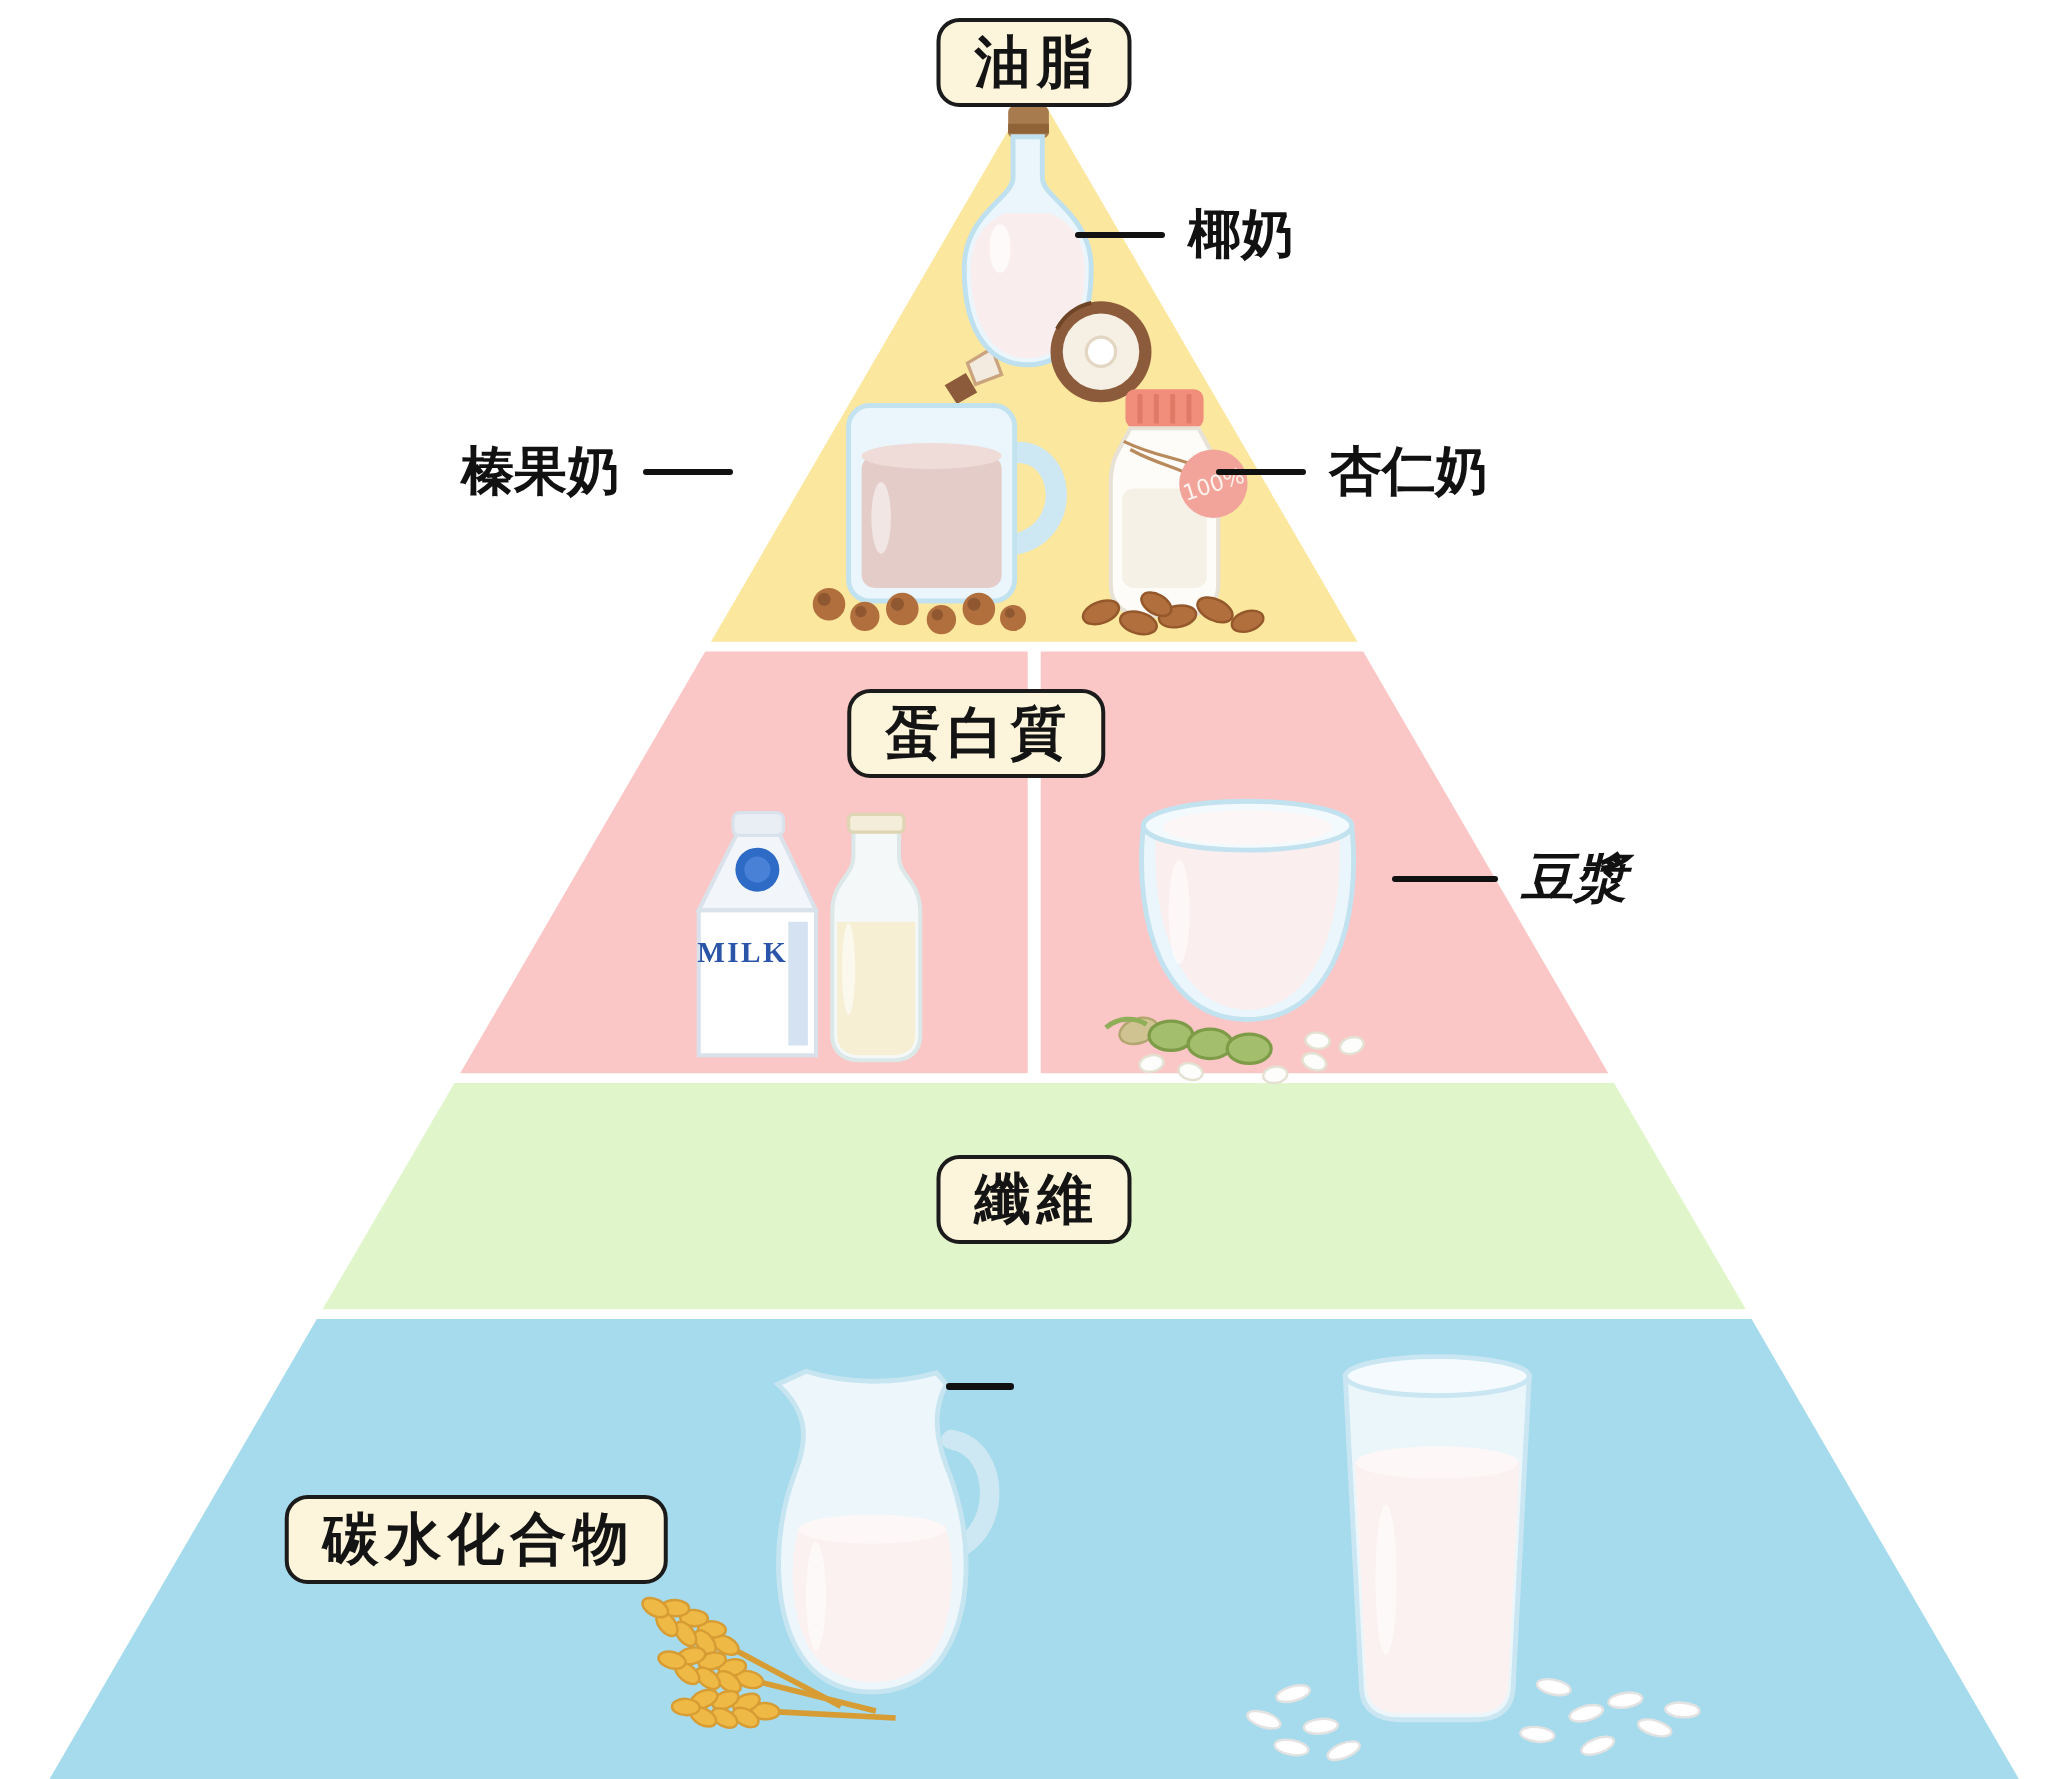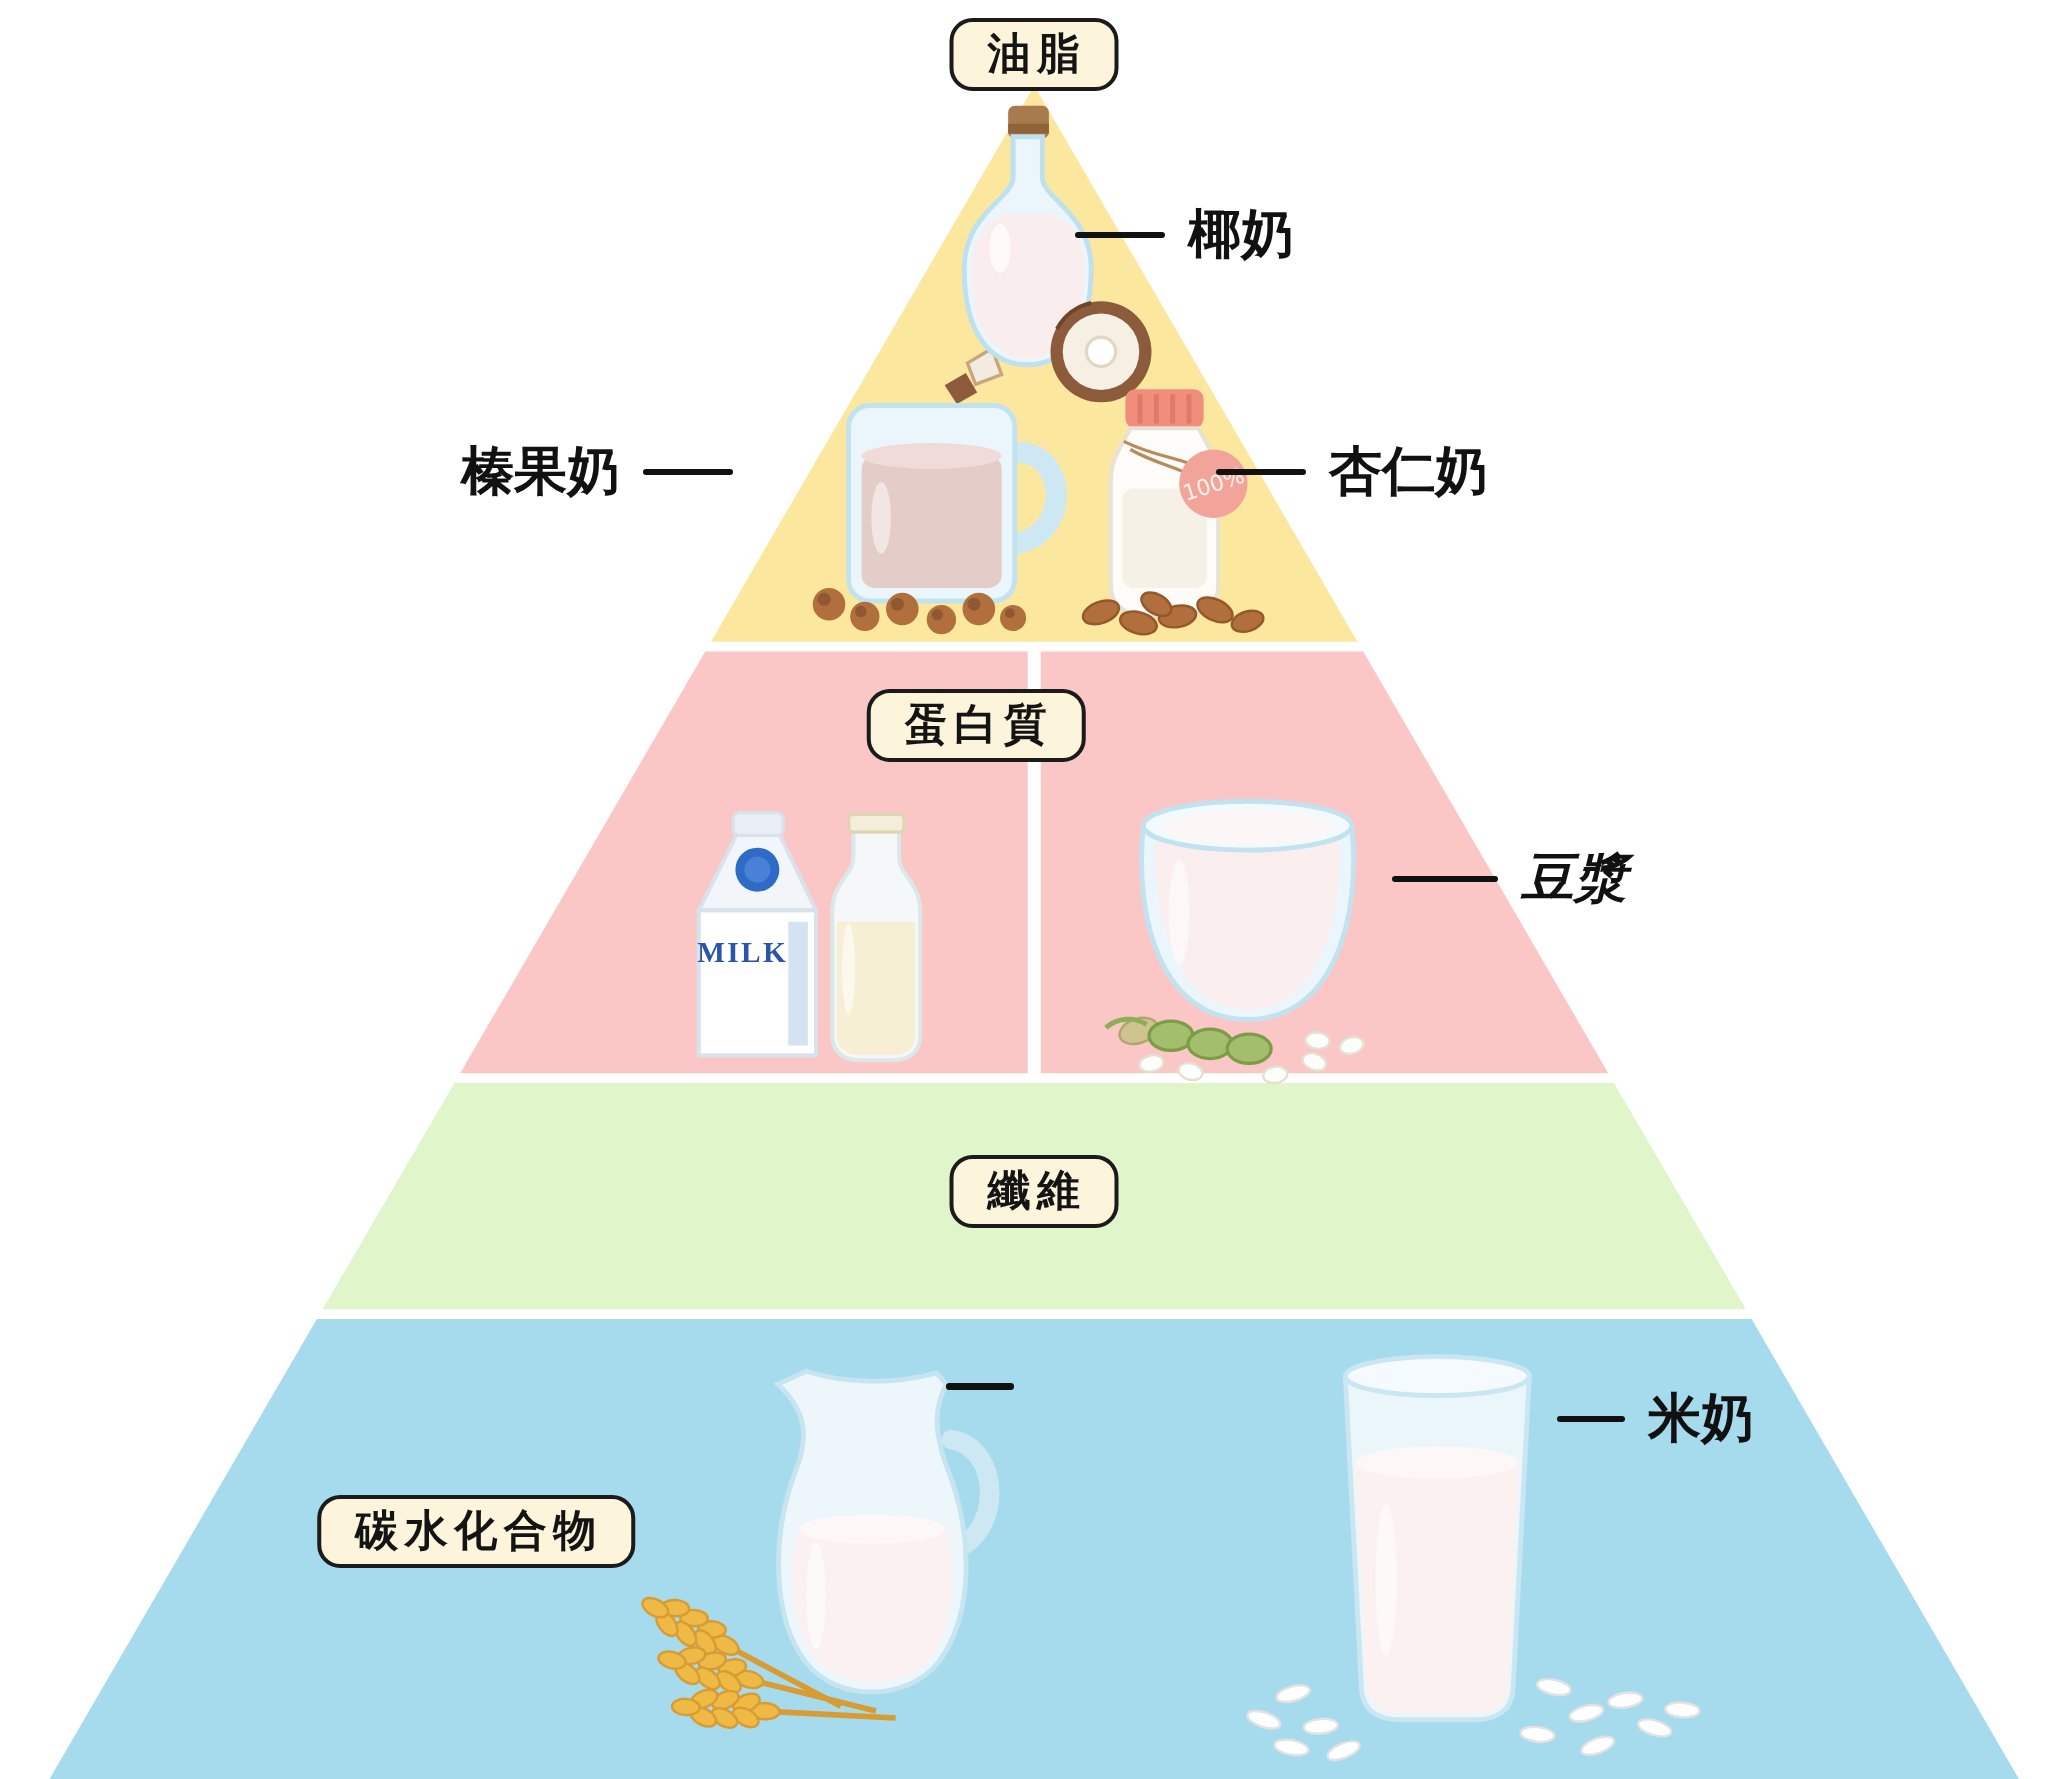--- a/index.html
+++ b/index.html
@@ -15,21 +15,21 @@
   .art{ position:absolute; left:0; top:0; width:2066px; height:1780px; }
 
   
   .level-box{
     position:absolute;
     transform:translateX(-50%);
     background:#FCF5DB;
     border:4.9px solid #1B1B1B;
     border-radius:23px;
     color:#141414;
-    font-size:43px;
+    font-size:56px;
     font-weight:600;
     letter-spacing:6.5px;
     line-height:1.25;
     padding:4.9px 28px 6.5px 34px;
     white-space:nowrap;
     z-index:3;
   }
 
   
   .callout{
@@ -244,19 +244,15 @@
 
   <div class="callout" style="left:1392px; top:843px;font-style:italic;">
     <span class="tick w130"></span>
     <span>豆漿</span>
   </div>
 
   <div class="callout" style="left:946px; top:1383px;">
     <span class="tick w84"></span>
   </div>
 
-  <div class="callout" style="left:1557px; top:1383px;">
-    <span class="tick w84"></span>
-    <span>米奶</span>
-  </div>
 
 </div>
 
 
 </body></html>

